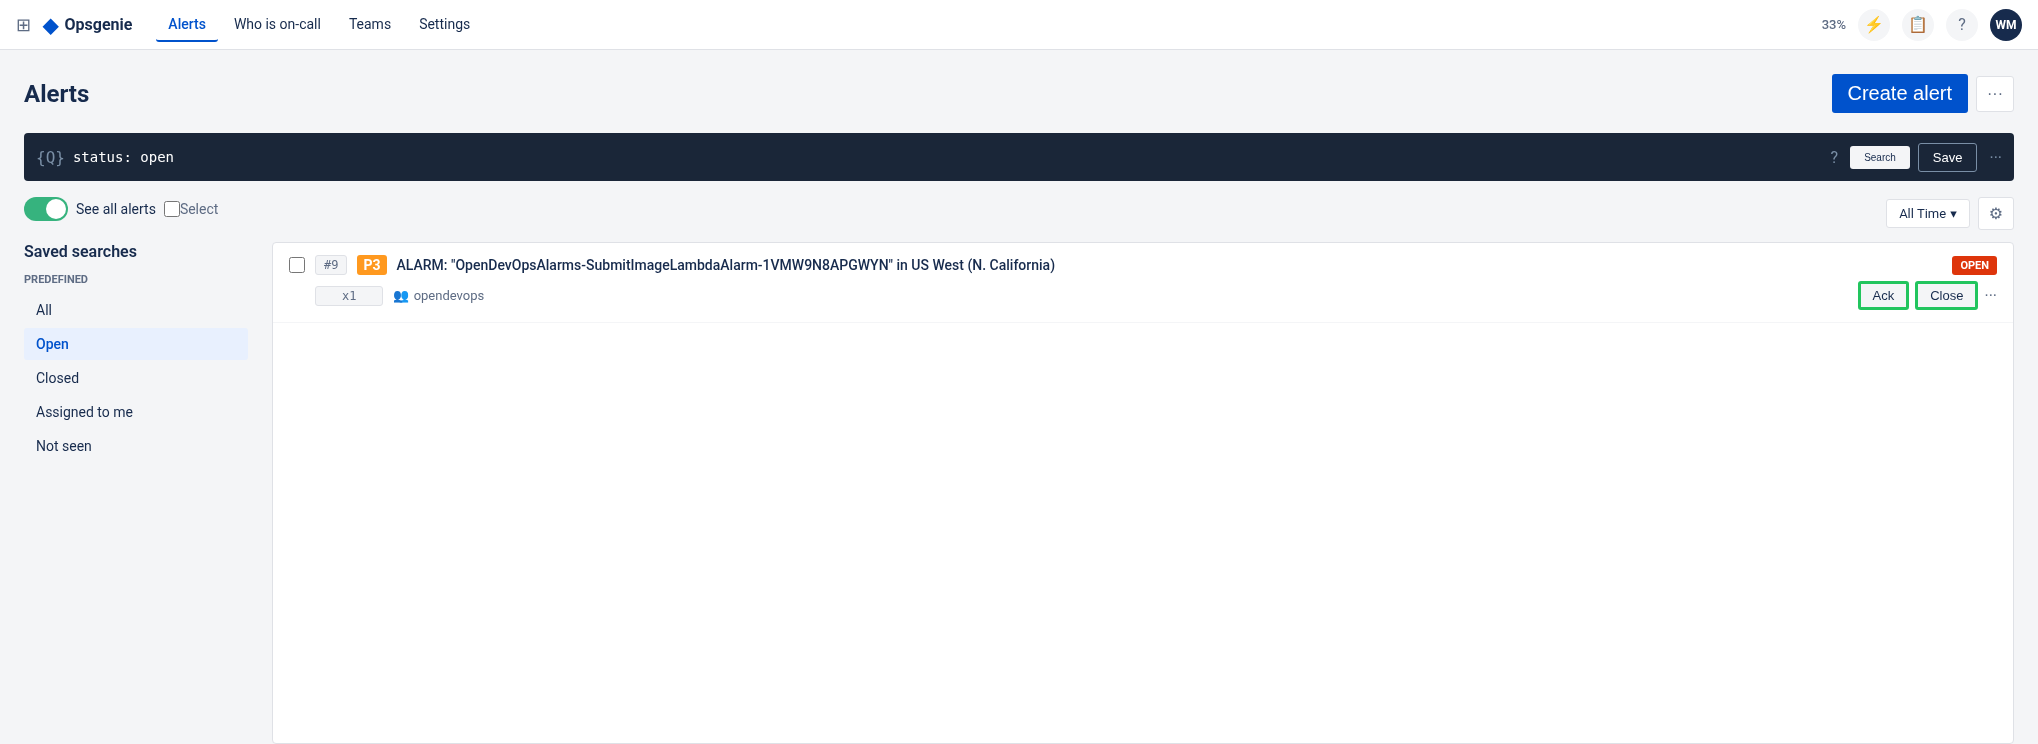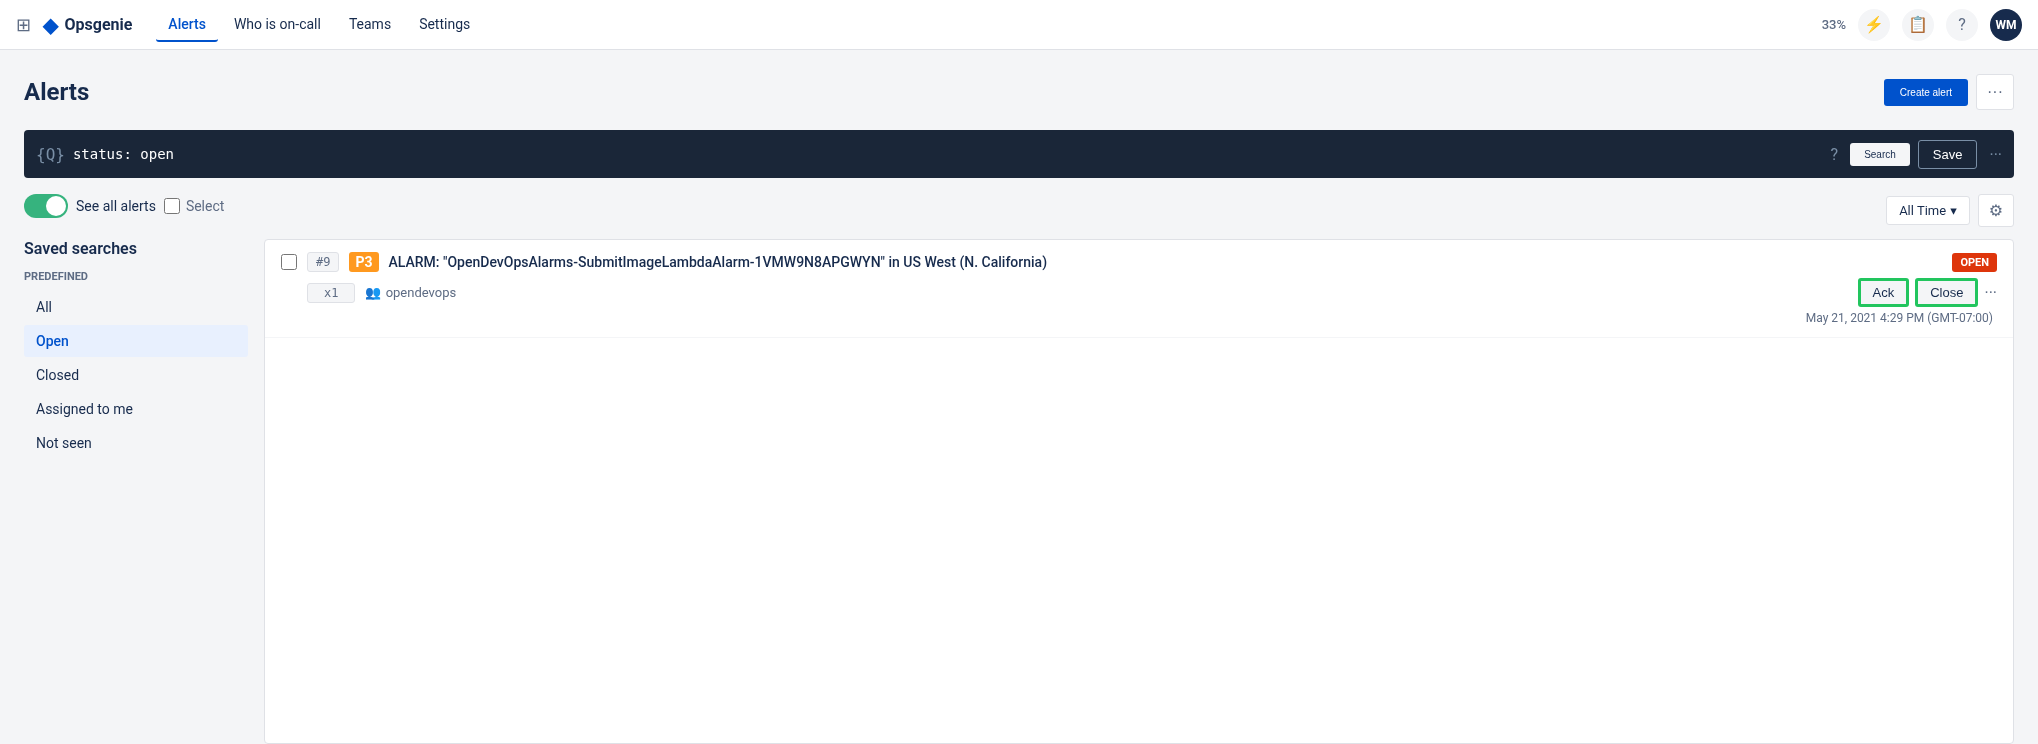--- a/index.html
+++ b/index.html
@@ -32,21 +32,21 @@
 
     
     .main-container { display: flex; flex-direction: column; padding: 24px 24px 0 24px; min-height: calc(100vh - 50px); }
 
     
     .page-header { display: flex; align-items: center; justify-content: space-between; margin-bottom: 20px; }
     .page-title { font-size: 24px; font-weight: 700; color: #172b4d; }
     .page-header-actions { display: flex; align-items: center; gap: 8px; }
     .create-alert-btn {
       background: #0052cc; color: #fff; border: none; border-radius: 3px; padding: 8px 16px;
-      font-size: 10px; font-weight: 500; cursor: pointer;
+      font-size: 20px; font-weight: 500; cursor: pointer;
     }
     .more-btn {
       background: #fff; border: 1px solid #dfe1e6; border-radius: 3px; padding: 8px 10px;
       cursor: pointer; color: #5e6c84; font-size: 16px;
     }
 
     
     .search-bar {
       background: #1a2638; border-radius: 4px; display: flex; align-items: center;
       padding: 0 12px; height: 48px; margin-bottom: 16px; gap: 8px;
@@ -86,21 +86,21 @@
     .time-filter {
       display: flex; align-items: center; gap: 4px; padding: 6px 12px;
       border: 1px solid #dfe1e6; border-radius: 3px; background: #fff; cursor: pointer; font-size: 13px;
     }
     .filter-icon-btn {
       padding: 6px 10px; border: 1px solid #dfe1e6; border-radius: 3px; background: #fff;
       cursor: pointer; color: #5e6c84; font-size: 16px;
     }
 
     
-    .content-area { display: flex; gap: 0; flex: 1; }
+    .content-area { display: flex; gap: 8px; flex: 1; }
 
     
     .sidebar { width: 240px; flex-shrink: 0; padding-right: 16px; }
     .sidebar-section-title { font-size: 11px; font-weight: 700; color: #5e6c84; text-transform: uppercase; margin-bottom: 8px; margin-top: 4px; }
     .sidebar-title { font-size: 16px; font-weight: 600; color: #172b4d; margin-bottom: 12px; }
     .sidebar-item {
       padding: 8px 12px; border-radius: 3px; cursor: pointer; font-size: 14px;
       color: #172b4d; display: block; margin-bottom: 2px;
     }
     .sidebar-item.active { background: #e8f0fe; color: #0052cc; font-weight: 500; }
@@ -122,33 +122,33 @@
     }
     .priority-p3 { background: #ff991f; }
     .alert-title { font-size: 14px; color: #172b4d; font-weight: 500; flex: 1; }
     .open-badge {
       background: #de350b; color: #fff; font-size: 11px; font-weight: 700;
       padding: 3px 8px; border-radius: 3px; flex-shrink: 0;
     }
     .alert-row-bottom { display: flex; align-items: center; gap: 10px; margin-top: 6px; padding-left: 26px; }
     .alert-count {
       background: #f4f5f7; border: 1px solid #dfe1e6; border-radius: 3px;
-      padding: 2px 16px; font-size: 12px; color: #5e6c84; font-family: monospace;
+      padding: 2px 26px; font-size: 12px; color: #5e6c84; font-family: monospace;
     }
     .alert-team { display: flex; align-items: center; gap: 4px; color: #5e6c84; font-size: 13px; }
     .alert-actions { display: flex; align-items: center; gap: 6px; margin-left: auto; }
     .alert-action-btn {
       background: #f4f5f7; border: 3px solid #22c55e; border-radius: 3px;
       padding: 4px 12px; font-size: 13px; cursor: pointer; color: #172b4d;
     }
     .alert-more-btn { color: #5e6c84; cursor: pointer; font-size: 16px; }
     .alert-timestamp { color: #5e6c84; font-size: 12px; text-align: right; margin-top: 4px; padding-right: 4px; }
 
     .toolbar-left { display: flex; align-items: center; gap: 8px; flex: 1; }
-    .toolbar-select { display: flex; align-items: center; gap: 6px; }
+    .toolbar-select { display: flex; align-items: center; }
   </style>
 </head>
 <body>
 
 <nav class="topnav">
   <span class="topnav-grid">⊞</span>
   <div class="topnav-logo">
     <span class="topnav-logo-icon">◆</span>
     <span>Opsgenie</span>
   </div>
@@ -234,18 +234,17 @@
           <div class="alert-team">
             <span>👥</span>
             <span>opendevops</span>
           </div>
           <div class="alert-actions">
             <button class="alert-action-btn">Ack</button>
             <button class="alert-action-btn">Close</button>
             <span class="alert-more-btn">···</span>
           </div>
         </div>
-        <div class="alert-timestamp">May 21, 2021 4:29 PM (GMT-07:00)</div>
       </div>
     </div>
 
   </div>
 </div>
 
 </body></html>

